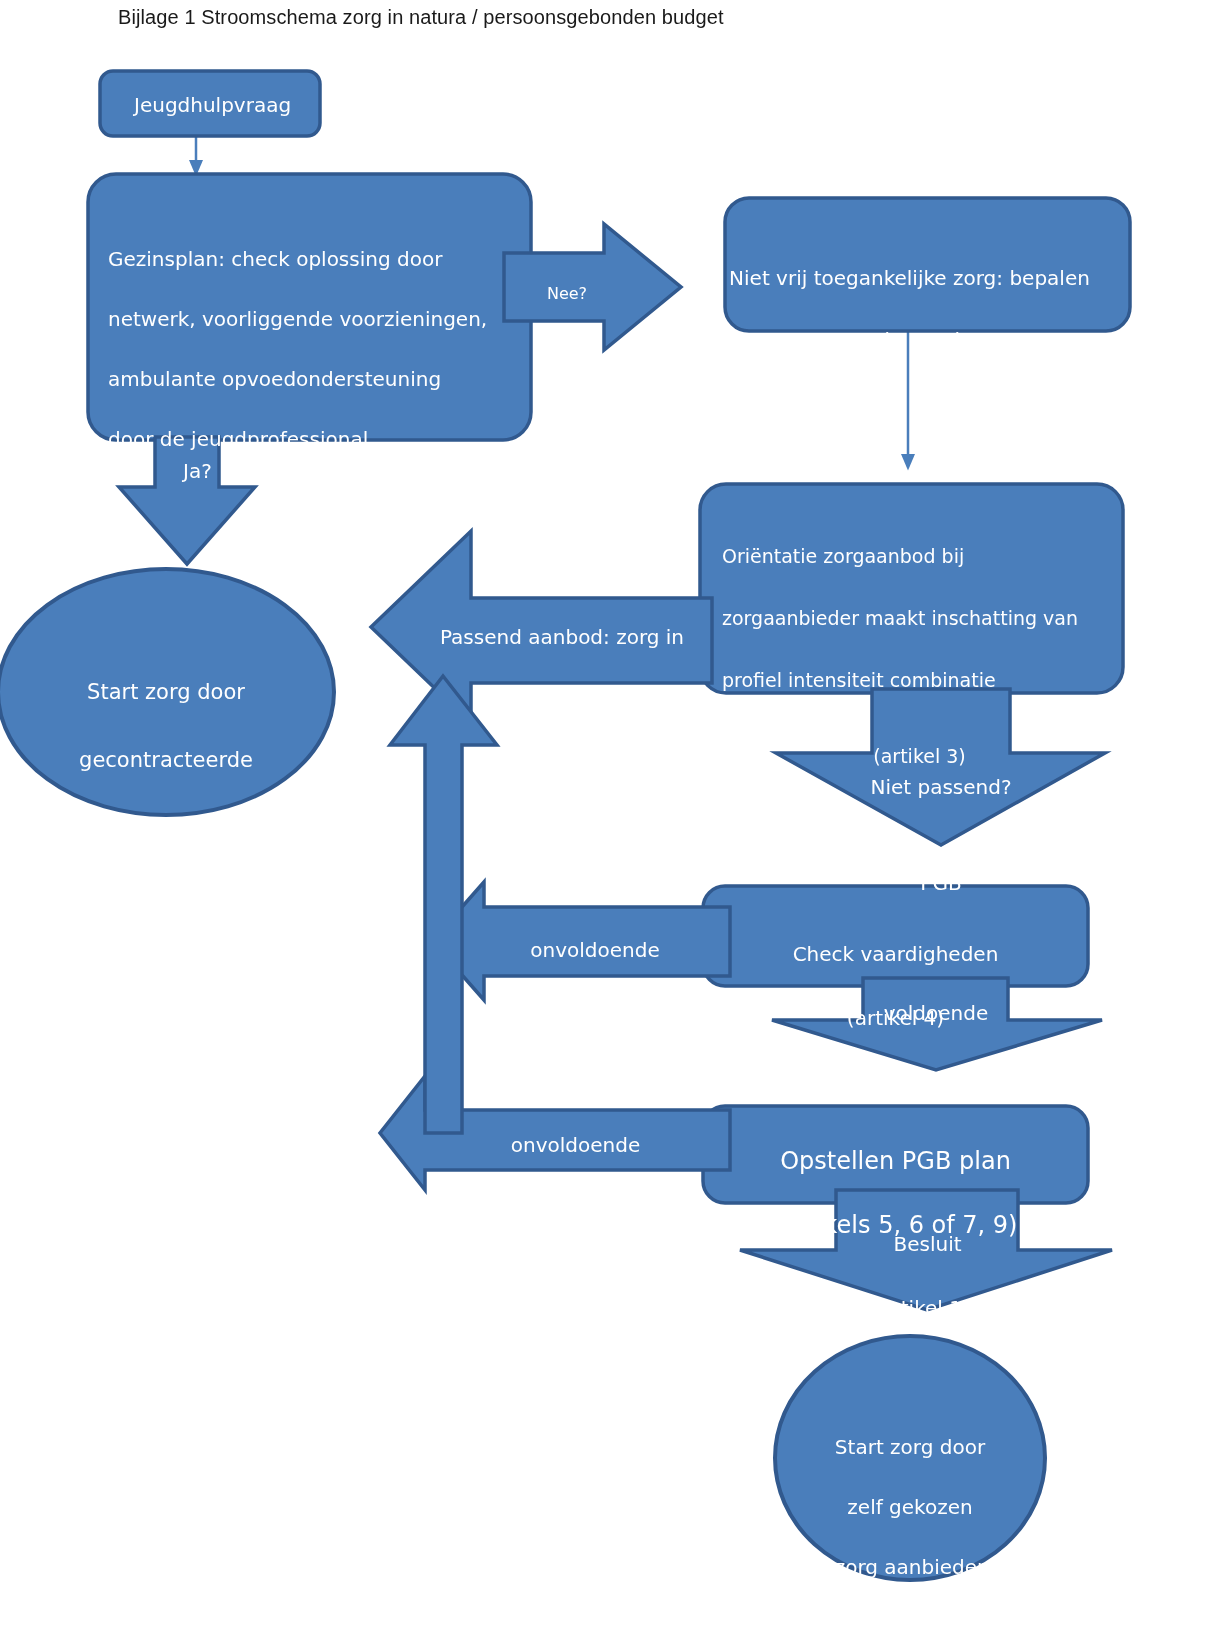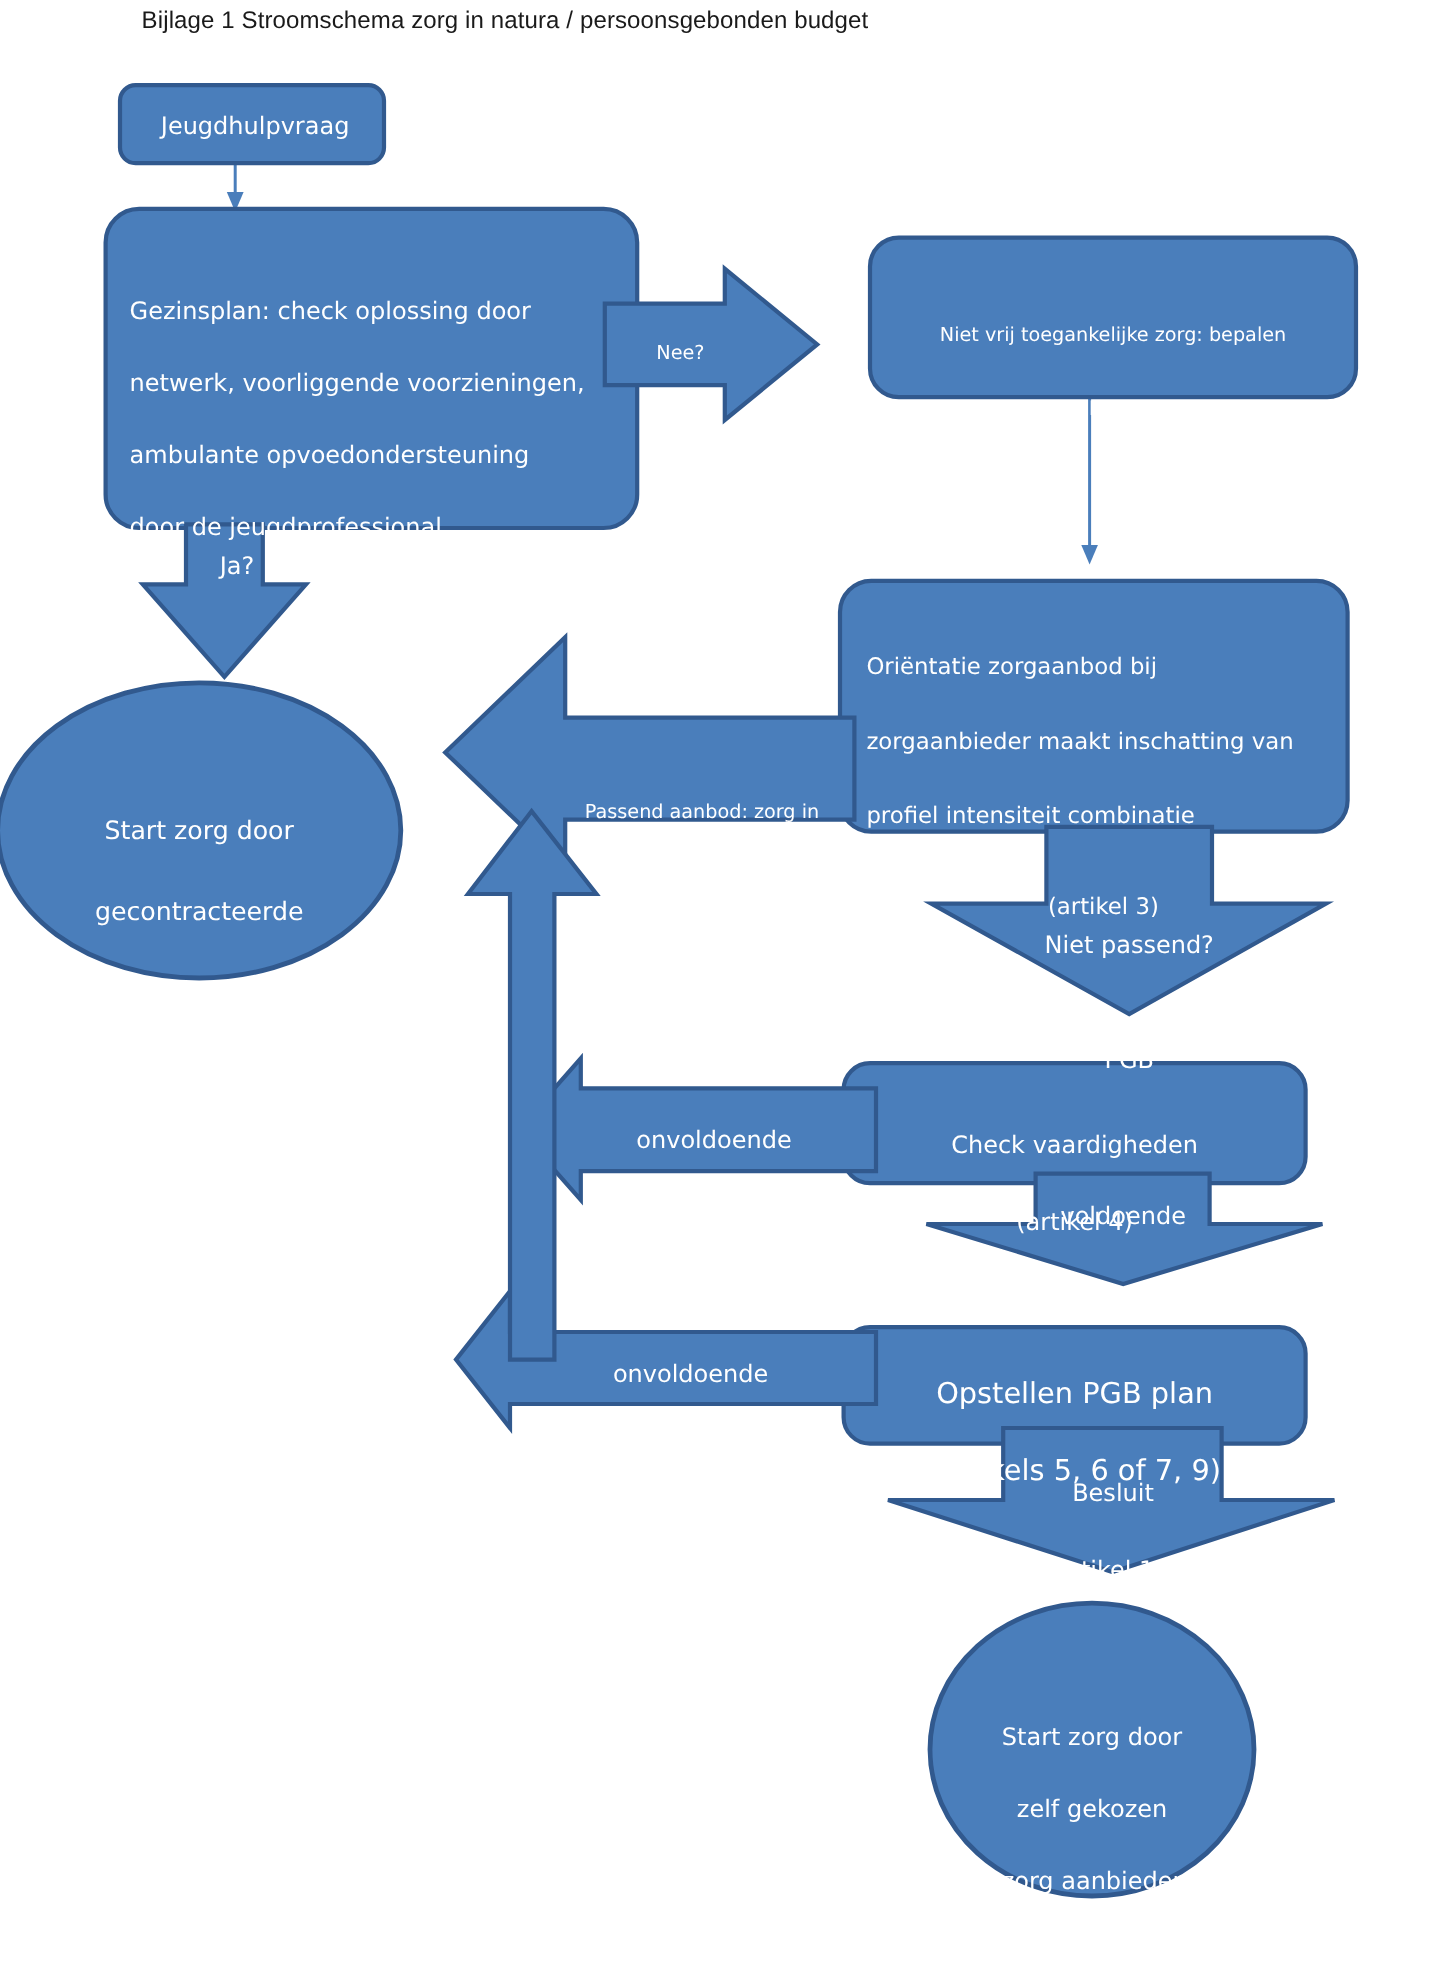--- a/index.html
+++ b/index.html
@@ -134,41 +134,41 @@
 <div class="lbl" style="left:108px; top:214px; width:410px; font-size:20px; text-align:left; line-height:30px;">
   <div>Gezinsplan: check oplossing door</div>
   <div>netwerk, voorliggende voorzieningen,</div>
   <div>ambulante opvoedondersteuning</div>
   <div>door de jeugdprofessional</div>
   <div style="text-align:center;">(artikel 2)</div>
 </div>
 
 <div class="lbl" style="left:512px; top:283px; width:110px; font-size:16px;">Nee?</div>
 
-<div class="lbl" style="left:733px; top:232px; width:389px; font-size:16px; line-height:31px;">
+<div class="lbl" style="left:715px; top:232px; width:389px; font-size:20px; line-height:31px;">
   <div>Niet vrij toegankelijke zorg: bepalen</div>
   <div>verwacht resultaat.</div>
 </div>
 
 <div class="lbl" style="left:160px; top:458px; width:75px; font-size:20px;">Ja?</div>
 
 <div class="lbl" style="left:6px; top:641px; width:320px; font-size:21px; line-height:34px;">
   <div>Start zorg door</div>
   <div>gecontracteerde</div>
   <div>zorgaanbieder</div>
 </div>
 
 <div class="lbl" style="left:722px; top:510px; width:395px; font-size:19px; text-align:left; line-height:31px;">
   <div>Oriëntatie zorgaanbod bij</div>
   <div>zorgaanbieder maakt inschatting van</div>
   <div>profiel intensiteit combinatie</div>
   <div style="text-align:center; margin-top:14px;">(artikel 3)</div>
 </div>
 
-<div class="lbl" style="left:432px; top:629px; width:260px; font-size:16px; line-height:32px;margin-left:23px;">
+<div class="lbl" style="left:432px; top:589px; width:260px; font-size:20px; line-height:32px;">
   <div>Passend aanbod: zorg in</div>
   <div>natura</div>
 </div>
 
 <div class="lbl" style="left:841px; top:715px; width:200px; font-size:20px; line-height:48px;">
   <div>Niet passend?</div>
   <div>PGB</div>
 </div>
 
 <div class="lbl" style="left:713px; top:906px; width:365px; font-size:20px; line-height:32px;">

